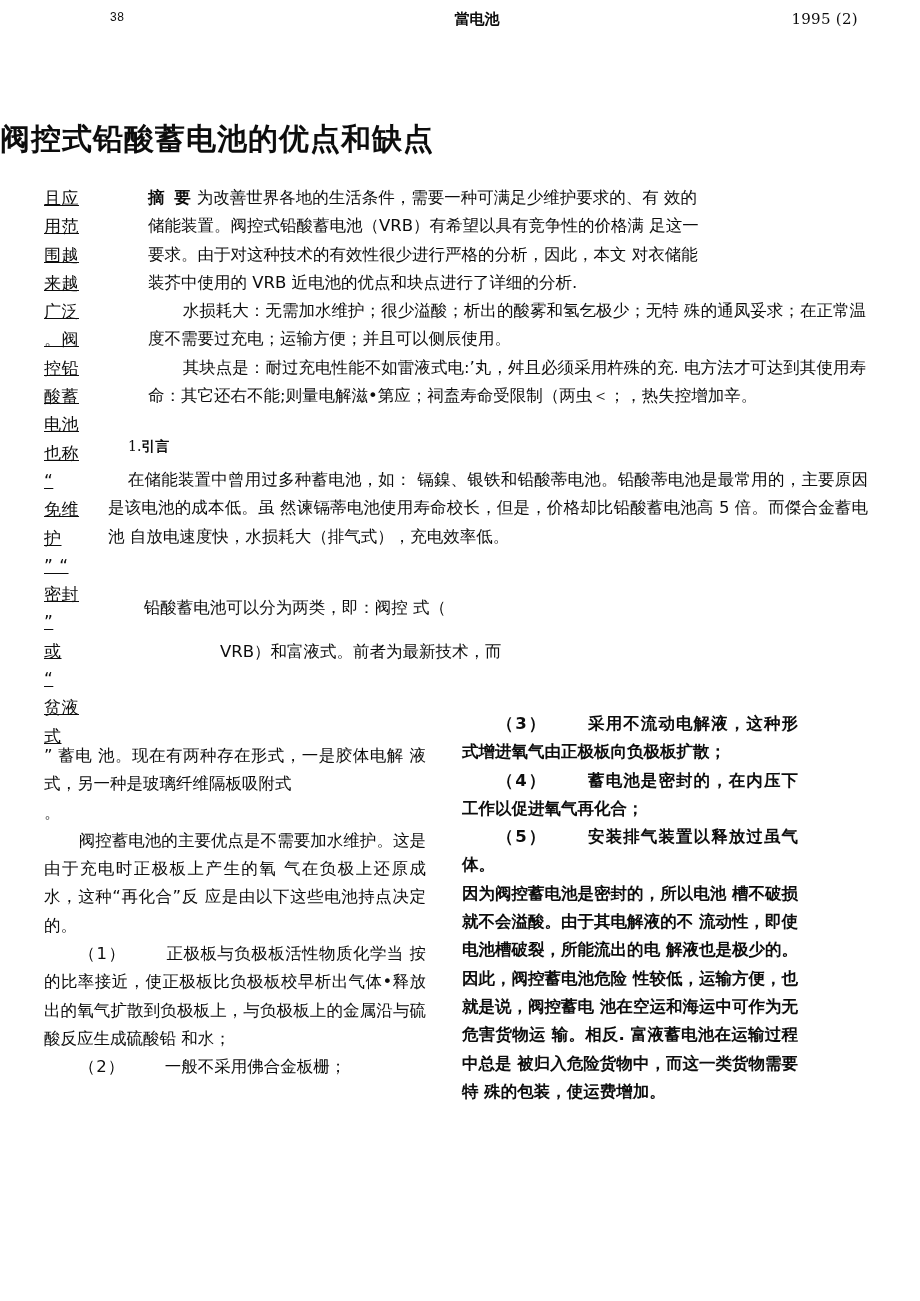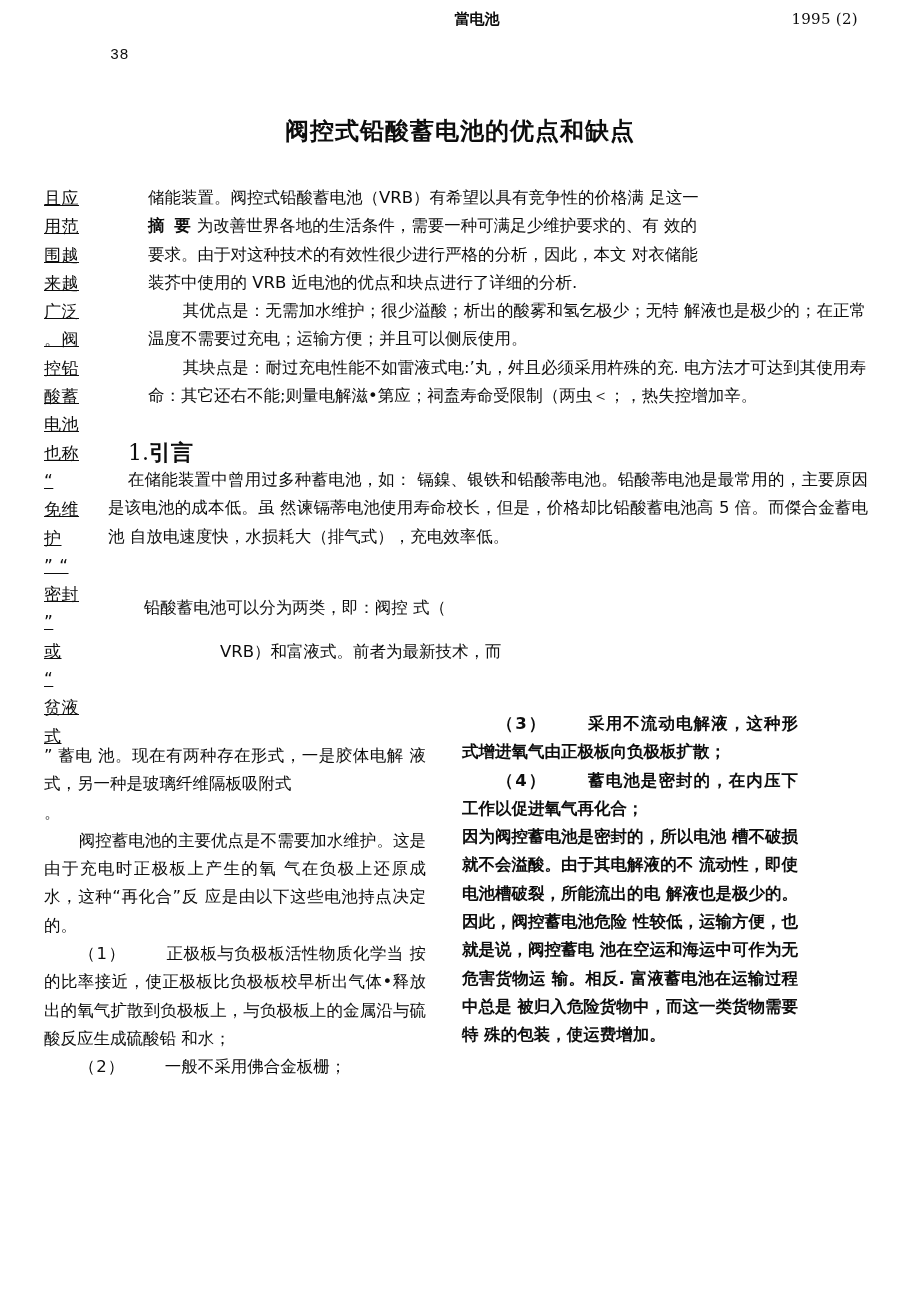--- a/index.html
+++ b/index.html
@@ -28,24 +28,23 @@
     position: absolute;
     top: 10px;
     left: 0;
     width: 920px;
     height: 24px;
   }
   .rh-page-number {
     position: absolute;
     left: 110px;
     top: 0;
-    font-size: 15px;
-    font-family: Liberation Mono, monospace;
+    font-size: 12px;
+    font-family: Liberation Sans, sans-serif;
     letter-spacing: 0.5px;
-    margin-top: 37px;
   }
   .rh-journal {
     position: absolute;
     left: 17px;
     top: 0;
     width: 920px;
     text-align: center;
     font-size: 15px;
     font-weight: 600;
   }
@@ -57,22 +56,22 @@
     font-family: "DejaVu Serif", "Liberation Serif", serif;
     letter-spacing: 0.3px;
   }
 
   
   .doc-title {
     position: absolute;
     top: 101px;
     left: 0;
     width: 920px;
-    text-align: center;
-    font-size: 24px;
+    text-align: left;
+    font-size: 30px;
     font-weight: 700;
     letter-spacing: 1px;
     line-height: 1.2;
   }
 
   
   .margin-col {
     position: absolute;
     left: 44px;
     top: 184px;
@@ -106,21 +105,21 @@
   }
   .abs-indent {
     text-indent: 2.1em;
   }
 
   
   .section-head {
     position: absolute;
     left: 128px;
     top: 438px;
-    font-size: 22px;
+    font-size: 14px;
     font-weight: 700;
   }
   .section-head .num {
     font-weight: 400;
     font-family: "DejaVu Serif", "Liberation Serif", serif;
   }
 
   
   .intro-block {
     position: absolute;
@@ -206,25 +205,25 @@
 护
 ” “
 密封
 ”
 或
 “
 贫液
 式</div>
 
   <div class="abstract-block">
+    <p><span class="abstract-label">摘 要</span><span>为改善世界各地的生活条件，需要一种可满足少维护要求的、有 效的</span></p>
     <p>储能装置。阀控式铅酸蓄电池（VRB）有希望以具有竞争性的价格满 足这一</p>
-    <p><span class="abstract-label">摘 要</span><span>为改善世界各地的生活条件，需要一种可满足少维护要求的、有 效的</span></p>
     <p>要求。由于对这种技术的有效性很少进行严格的分析，因此，本文 对衣储能</p>
     <p>装芥中使用的 VRB 近电池的优点和块点进行了详细的分析.</p>
-    <p class="abs-indent">其优点是：无需加水维护；很少溢酸；析出的酸雾和氢乞极少；无特 解液也是极少的；在正常温度不需要过充电；运输方便；并且可以侧辰使用。</p>
+    <p class="abs-indent">水损耗大：无需加水维护；很少溢酸；析出的酸雾和氢乞极少；无特 殊的通凤妥求；在正常温度不需要过充电；运输方便；并且可以侧辰使用。</p>
     <p class="abs-indent">其块点是：耐过充电性能不如雷液式电:’丸，舛且必须采用杵殊的充. 电方法才可达到其使用寿命：其它还右不能;则量电解滋•第应；祠盍寿命受限制（两虫＜；，热失控增加辛。</p>
   </div>
 
   <div class="section-head">
     <span class="num">1.</span><span>引言</span>
   </div>
 
   <div class="intro-block">
     <p class="intro-indent">在储能装置中曾用过多种蓄电池，如： 镉鎳、银铁和铅酸蒂电池。铅酸蒂电池是最常用的，主要原因是该电池的成本低。虽 然谏镉蒂电池使用寿命校长，但是，价格却比铅酸蓄电池高 5 倍。而傑合金蓄电池 自放电速度快，水损耗大（排气式），充电效率低。</p>
   </div>
@@ -238,16 +237,17 @@
     <p>” 蓄电 池。现在有两种存在形式，一是胶体电解 液式，另一种是玻璃纤维隔板吸附式</p>
     <p class="bare-line">。</p>
     <p class="para-indent">阀控蓄电池的主要优点是不需要加水维护。这是由于充电时正极板上产生的氧 气在负极上还原成水，这种“再化合”反 应是由以下这些电池持点决定的。</p>
     <p class="item-line"><span class="marker">（1）</span><span class="item-gap"></span><span>正极板与负极板活性物质化学当 按的比率接近，使正极板比负极板校早析出气体•释放出的氧气扩散到负极板上，与负极板上的金属沿与硫酸反应生成硫酸铅 和水；</span></p>
     <p class="item-line"><span class="marker">（2）</span><span class="item-gap"></span><span>一般不采用佛合金板栅；</span></p>
   </div>
 
   <div class="col-right">
     <p class="item-line"><span class="marker">（3）</span><span class="item-gap"></span><span>采用不流动电解液，这种形式增进氧气由正极板向负极板扩散；</span></p>
     <p class="item-line"><span class="marker">（4）</span><span class="item-gap"></span><span>蓄电池是密封的，在内压下工作以促进氧气再化合；</span></p>
+    <p class="item-line"><span class="marker">（5）</span><span class="item-gap"></span><span>安装排气装置以释放过虽气体。</span></p>
     <p>因为阀控蓄电池是密封的，所以电池 槽不破损就不会溢酸。由于其电解液的不 流动性，即使电池槽破裂，所能流出的电 解液也是极少的。因此，阀控蓄电池危险 性较低，运输方便，也就是说，阀控蓄电 池在空运和海运中可作为无危害货物运 输。相反. 富液蓄电池在运输过程中总是 被归入危险货物中，而这一类货物需要特 殊的包装，使运费增加。</p>
   </div>
 
 </div>
 
 </body></html>

